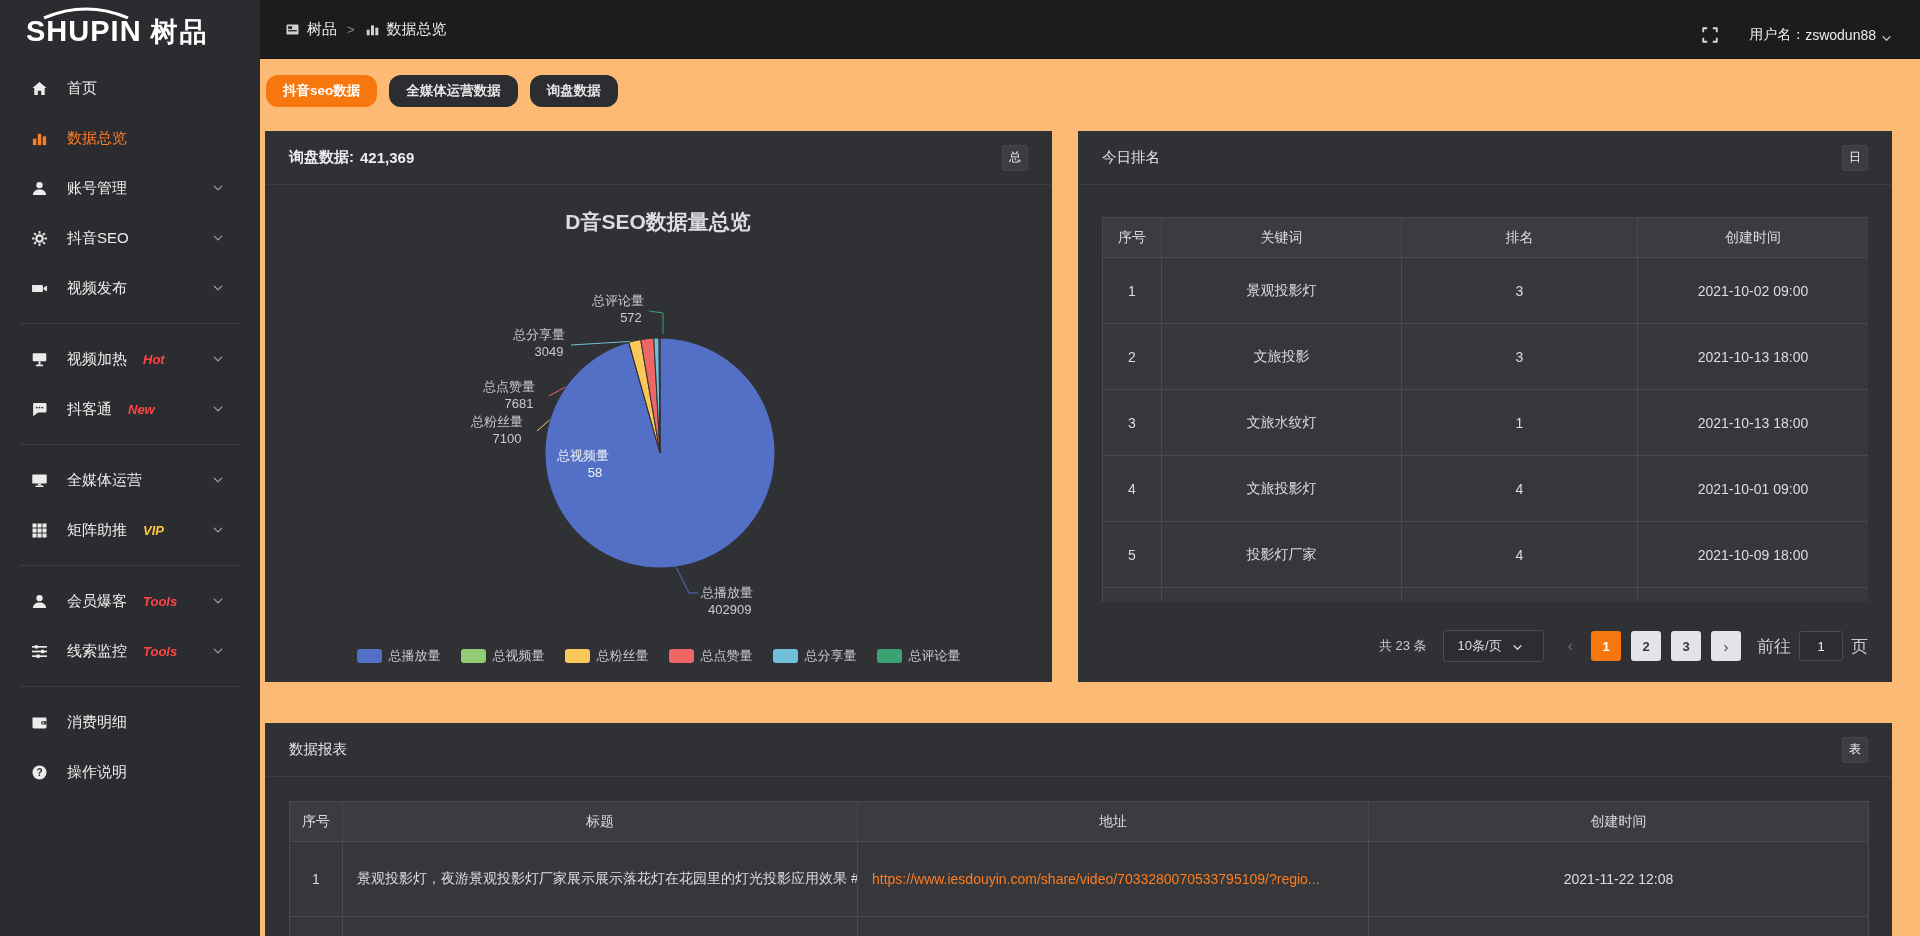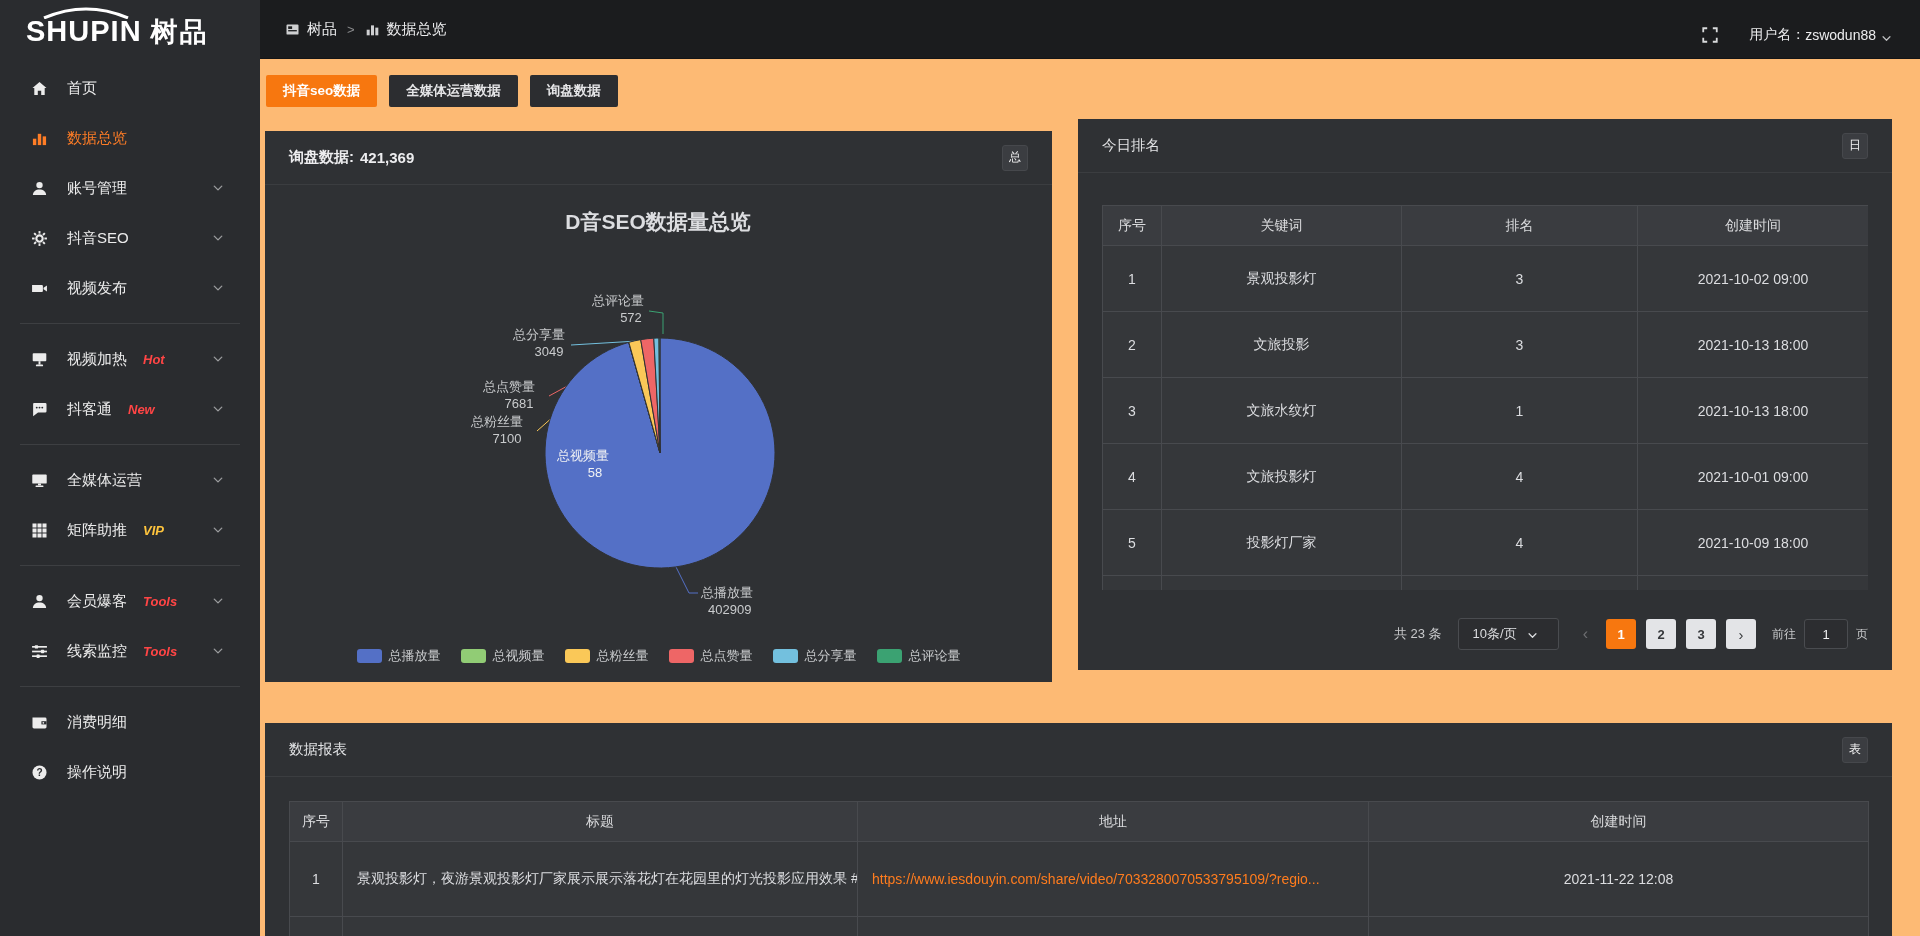--- a/index.html
+++ b/index.html
@@ -29,29 +29,29 @@
   .crumb-text{font-size:15px;color:#ececee;cursor:pointer;}
   .crumb-sep{color:#8a8b8d;margin:0 10px;font-size:13px;}
   .topbar-right{margin-left:auto;display:flex;margin-top:12px;}
   .fs-icon{width:18px;height:18px;color:#d9dadc;cursor:pointer;}
   .user-wrap{display:flex;align-items:center;margin-left:30px;cursor:pointer;}
   .user-text{font-size:14px;color:#ececee;}
   .user-chevron{width:11px;height:11px;color:#bdbec0;margin-left:5px;}
 
   
   .tabs{position:absolute;left:266px;top:75px;display:flex;z-index:2;}
-  .tab{height:32px;padding:0 17px;margin-right:12px;border:none;border-radius:2px;
+  .tab{height:32px;padding:0 17px;margin-right:12px;border:none;border-radius:12px;
        background:#2c2d30;color:#e6e6e8;font-size:13.5px;font-weight:bold;cursor:pointer;
        font-family:"Liberation Sans",sans-serif;}
   .tab.active{background:#f7770f;color:#fff;}
 
   
   .panel{position:absolute;background:#2f3134;}
   .panel-left{left:265px;top:131px;width:787px;height:551px;}
-  .panel-right{left:1078px;top:119px;width:814px;height:551px;}
+  .panel-right{left:1078px;top:131px;width:814px;height:551px;}
   .panel-bottom{left:265px;top:723px;width:1627px;height:300px;}
   .panel-head{height:54px;display:flex;align-items:center;padding:0 24px;border-bottom:1px solid #3b3d40;}
   .panel-title{font-size:14.5px;color:#e3e4e6;}
   .stat-label{font-size:15px;font-weight:600;color:#ededef;}
   .stat-value{font-size:15px;font-weight:700;color:#ededef;margin-left:6px;}
   .head-badge{margin-left:auto;width:26px;height:26px;border-radius:3px;border:1px solid #46484c;
               background:#3b3d41;color:#f2f2f3;font-size:12px;cursor:pointer;
               font-family:"Liberation Sans",sans-serif;}
   .panel-body{position:relative;height:496px;}
 
@@ -84,21 +84,21 @@
              background:#2c2d30;border:1px solid #4a4c50;border-radius:3px;cursor:pointer;}
   .page-size span{font-size:13px;color:#dcdde0;margin-right:10px;}
   .dd-chevron{width:11px;height:11px;color:#9b9c9e;}
   .pg-prev{font-size:16px;color:#6e6f72;background:none;border:none;margin-right:12px;cursor:pointer;
            font-family:"Liberation Sans",sans-serif;}
   .pg-num{width:30px;height:30px;margin-right:10px;border:none;border-radius:3px;background:#e3e4e7;
           color:#36383b;font-size:13px;font-weight:bold;cursor:pointer;font-family:"Liberation Sans",sans-serif;}
   .pg-num.active{background:#f7770f;color:#fff;}
   .pg-next{width:30px;height:30px;margin-right:16px;border:none;border-radius:3px;background:#e3e4e7;
            color:#36383b;font-size:15px;cursor:pointer;font-family:"Liberation Sans",sans-serif;}
-  .pg-goto{font-size:12px;color:#c9cacc;}
+  .pg-goto{font-size:17px;color:#c9cacc;}
   .pg-input{width:44px;height:30px;margin:0 8px;background:#2c2d30;border:1px solid #4a4c50;border-radius:3px;
             color:#f0f0f2;font-size:13px;text-align:center;font-family:"Liberation Sans",sans-serif;}
 </style>
 </head>
 <body>
 
 <div class="app">
 
   <aside class="sidebar">
     <div class="logo">

